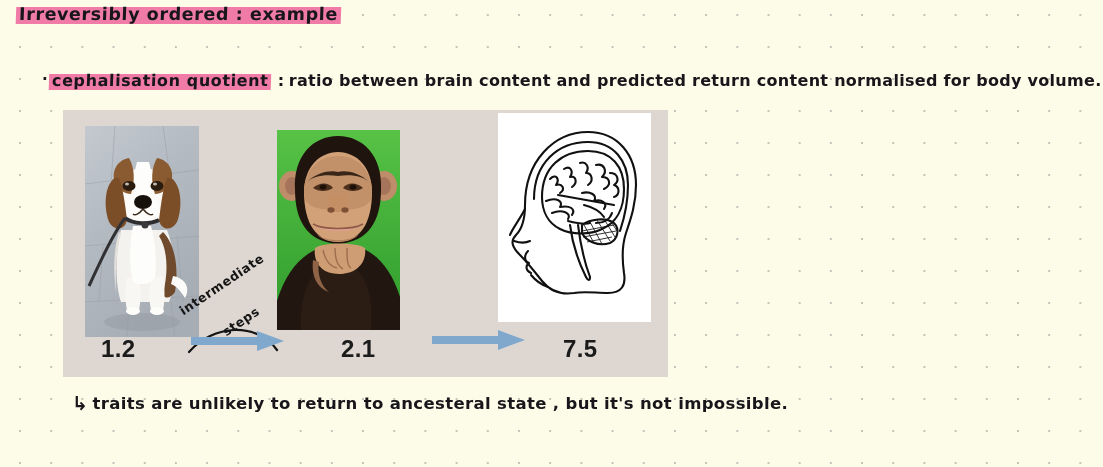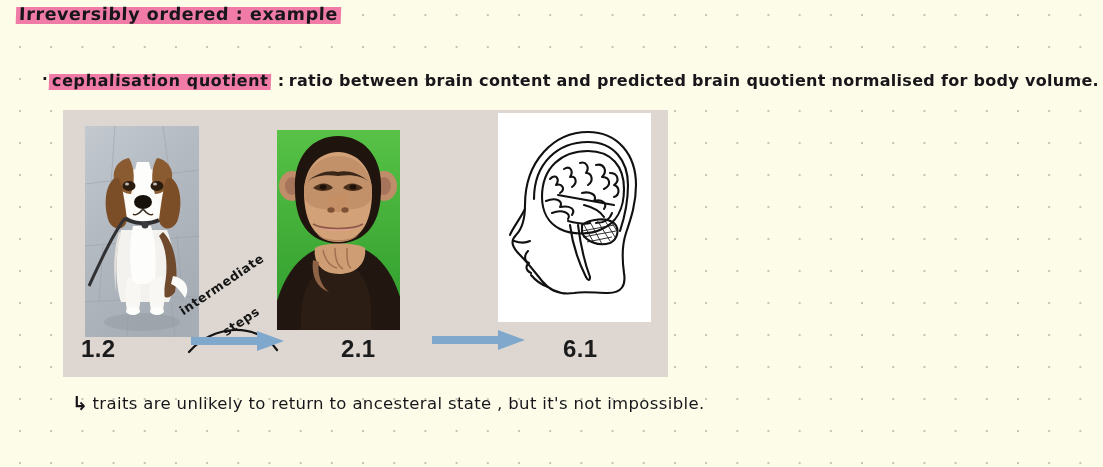--- a/index.html
+++ b/index.html
@@ -59,21 +59,21 @@
   
   #chimp-photo{left:214px;top:20px;width:123px;height:200px;background:#3fb13a;}
   
   #brain-photo{left:435px;top:3px;width:153px;height:209px;background:#ffffff;}
 
   .cq-label{
     position:absolute;bottom:14px;
     font-family:"Liberation Sans", sans-serif;
     font-weight:600;font-size:24px;color:#1b1b1b;letter-spacing:.4px;
   }
-  #cq-dog{left:18px;}
+  #cq-dog{left:38px;}
   #cq-chimp{left:278px;}
   #cq-human{left:500px;}
 
   .flow-arrow{position:absolute;}
   #arrow-1{left:128px;bottom:21px;}
   #arrow-2{left:369px;bottom:22px;}
 
   #intermediate-steps{
     position:absolute;left:120px;top:138px;width:130px;height:110px;
     pointer-events:none;
@@ -83,31 +83,31 @@
     font-family:"DejaVu Sans", sans-serif;font-weight:700;
     font-size:12.5px;color:#141414;white-space:nowrap;
     transform-origin:left bottom;
   }
   #intermediate-label-1{left:2px;top:55px;transform:rotate(-34deg);}
   #intermediate-label-2{left:45px;top:76px;transform:rotate(-34deg);}
 
   
   #bottom-note{position:absolute;left:72px;top:392px;white-space:nowrap;}
   #note-arrow-glyph{display:inline-block;font-size:19px;font-weight:700;margin-right:4px;vertical-align:-1px;}
-  #note-text{display:inline-block;font-size:16.5px;font-weight:400;letter-spacing:.35px;}
+  #note-text{display:inline-block;font-size:16.5px;font-weight:700;letter-spacing:.35px;}
 </style>
 </head>
 <body>
 
 <div id="title-row">
   <span class="hand" id="title-text">Irreversibly ordered : example</span>
 </div>
 
 <div id="definition-row">
-  <span class="hand bullet-dot">·</span><span class="hand" id="def-term">cephalisation quotient</span><span class="hand" id="def-sep">:</span><span class="hand" id="def-body">ratio between brain content and predicted brain quotient normalised for body volume.</span>
+  <span class="hand bullet-dot">·</span><span class="hand" id="def-term">cephalisation quotient</span><span class="hand" id="def-sep">:</span><span class="hand" id="def-body">ratio between brain content and predicted return content normalised for body volume.</span>
 </div>
 
 <div id="figure-panel">
 
   <div class="photo" id="dog-photo">
     <svg width="114" height="211" viewBox="0 0 114 211" xmlns="http://www.w3.org/2000/svg">
       <defs>
         <linearGradient id="pave" x1="0" y1="0" x2="0.5" y2="1">
           <stop offset="0" stop-color="#c3c9cf"></stop>
           <stop offset="0.45" stop-color="#b4bac2"></stop>
@@ -285,18 +285,18 @@
   </div>
 
   <div class="flow-arrow" id="arrow-2">
     <svg width="94" height="22" viewBox="0 0 94 22" xmlns="http://www.w3.org/2000/svg">
       <path d="M0 7 L66 7 L66 1 L93 11 L66 21 L66 15 L0 15 Z" fill="#7fa8cc"></path>
     </svg>
   </div>
 
   <div class="cq-label" id="cq-dog">1.2</div>
   <div class="cq-label" id="cq-chimp">2.1</div>
-  <div class="cq-label" id="cq-human">6.1</div>
+  <div class="cq-label" id="cq-human">7.5</div>
 </div>
 
 <div id="bottom-note">
   <span class="hand" id="note-arrow-glyph">↳</span><span class="hand" id="note-text">traits are unlikely to return to ancesteral state , but it's not impossible.</span>
 </div>
 
 </body></html>

